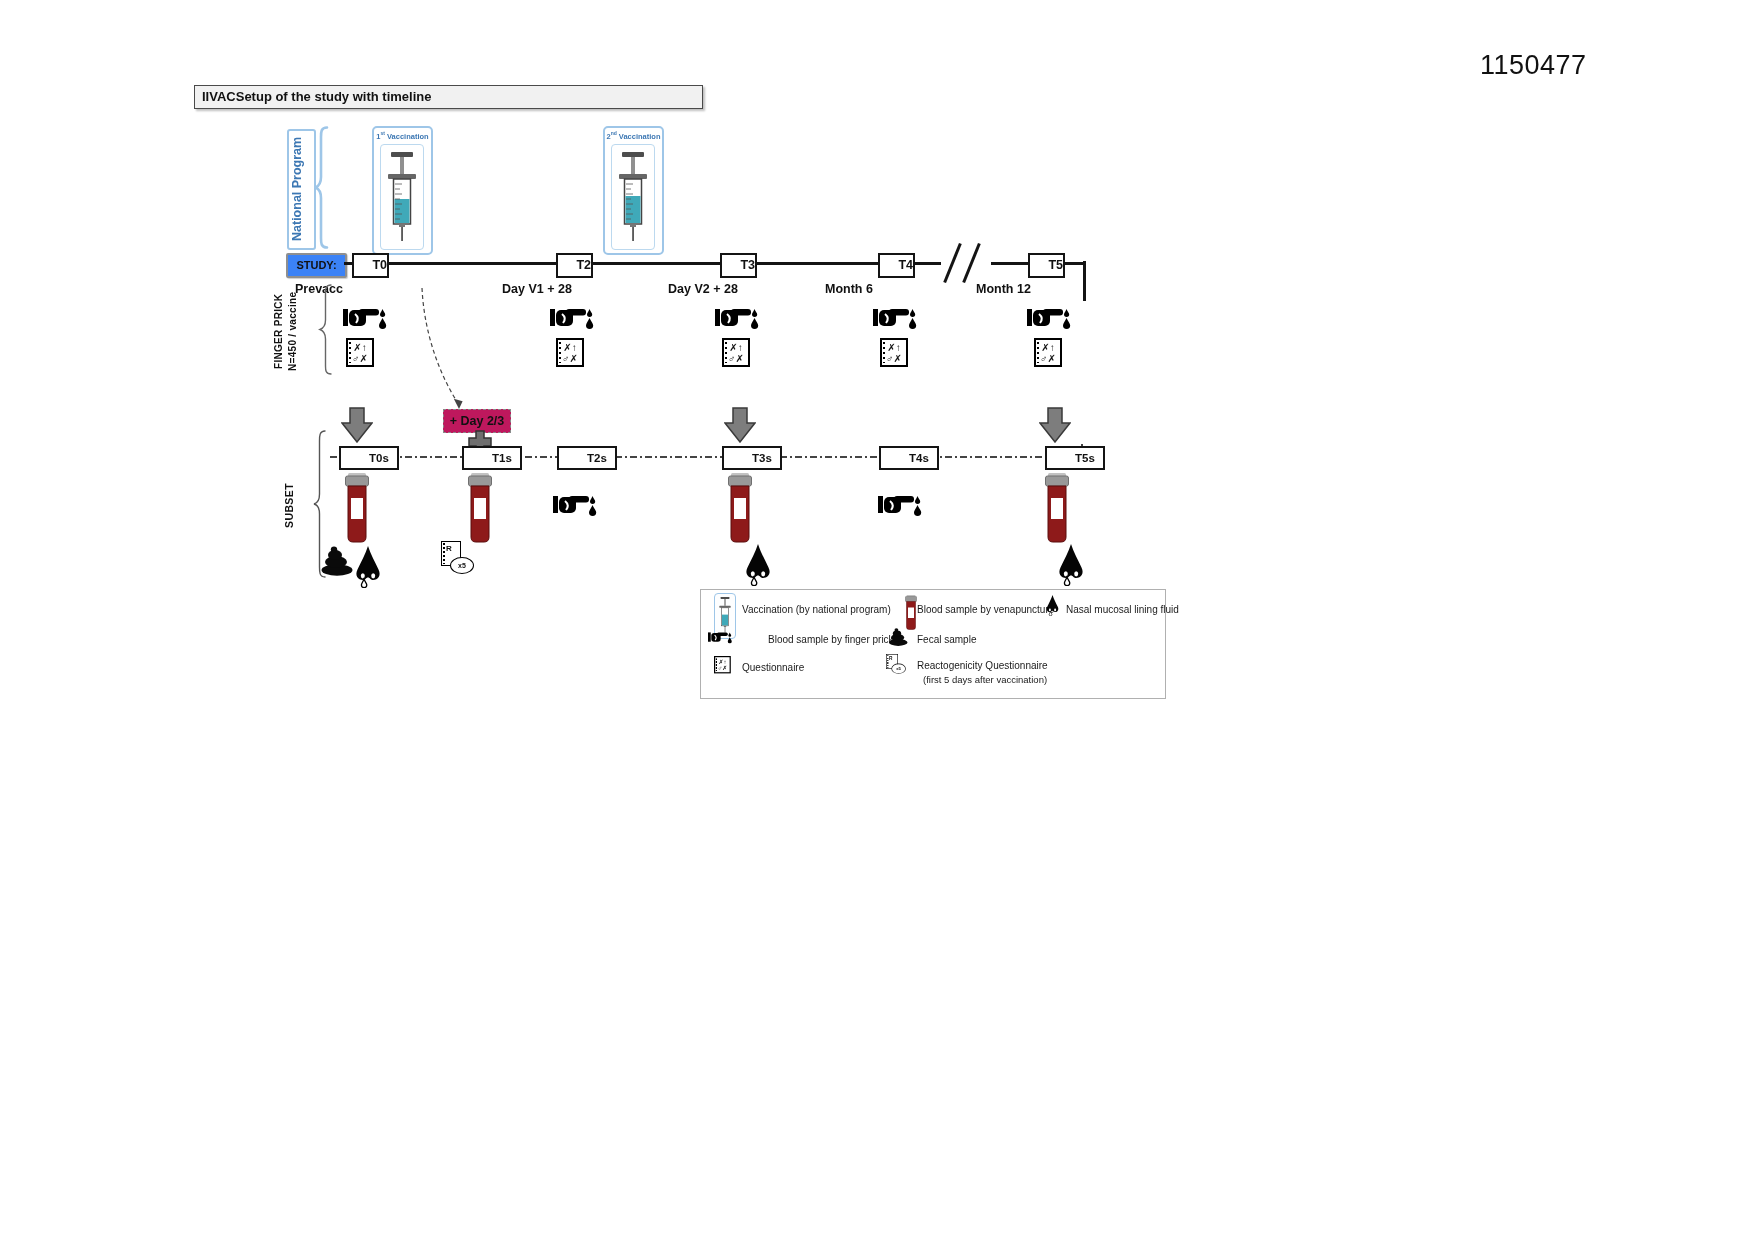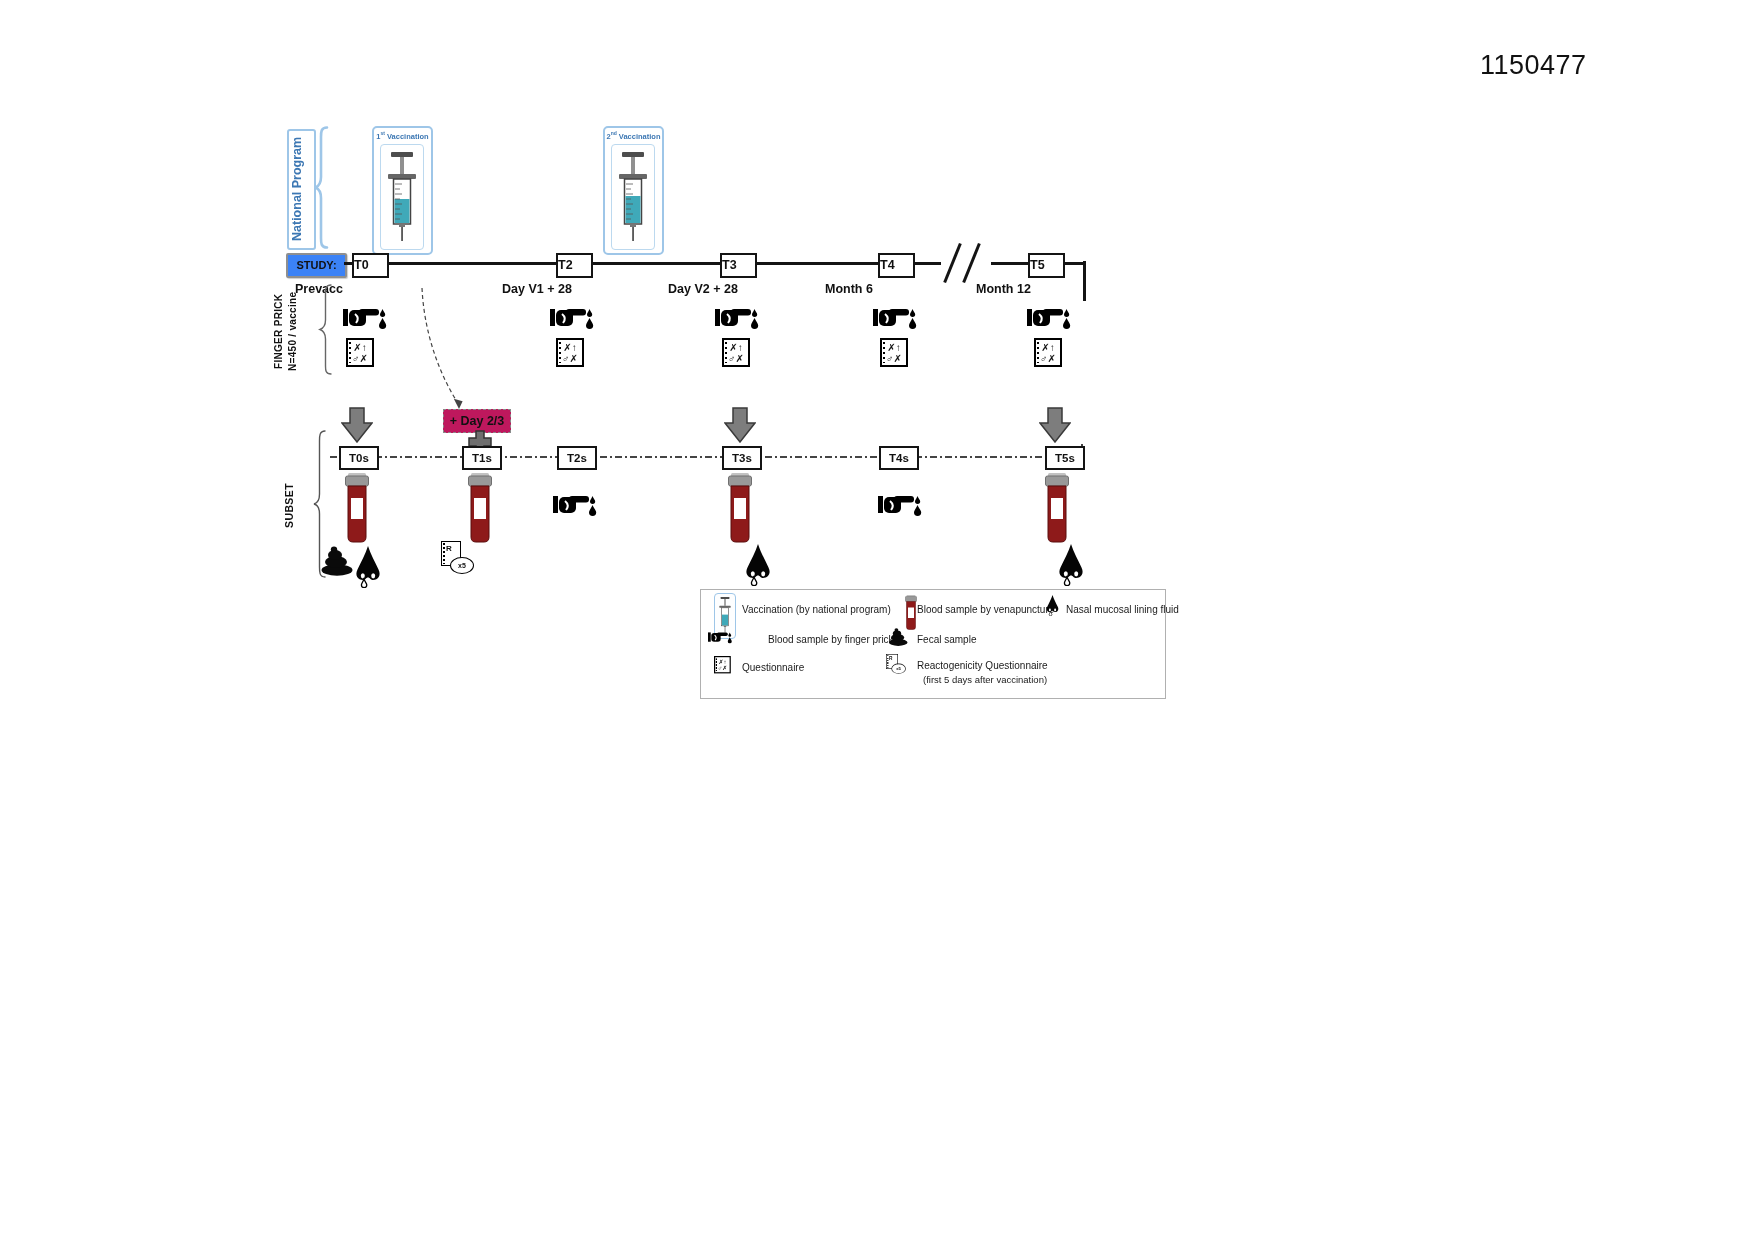--- a/index.html
+++ b/index.html
@@ -16,41 +16,41 @@
   .npbox span{position:absolute;left:1px;top:1px;width:21px;height:113px;font-size:12.5px;font-weight:bold;color:#3c77b3;}
   .vaccbox{top:126px;width:57px;height:125px;border:2px solid #9ec6e8;border-radius:5px;background:#fff;}
   .vacclabel{position:absolute;left:0;top:2px;width:100%;text-align:center;font-size:7.5px;font-weight:bold;color:#3c77b3;}
   .vacclabel .sup{font-size:5px;vertical-align:super;}
   .vaccinner{position:absolute;left:6px;top:16px;width:42px;height:104px;border:1.5px solid #bcd9ef;border-radius:4px;}
   
   .studybox{left:286px;top:253px;width:57px;height:21px;background:#3b82f6;border:2px solid #8f8f8f;border-radius:2px;
             font-weight:bold;font-size:11px;text-align:center;line-height:21px;box-shadow:1px 1px 1px #ccc;}
   .studyline{left:344px;top:262px;width:741px;height:3px;background:#141414;}
   .tbox{top:253px;width:33px;height:21px;background:#fff;border:2.5px solid #141414;
-        font-weight:bold;font-size:12.5px;text-align:left;line-height:21px;}
+        font-weight:bold;font-size:12.5px;text-align:right;line-height:21px;}
   .sublabel{top:282px;width:140px;font-weight:bold;font-size:12.5px;}
   .breakpatch{left:941px;top:251px;width:50px;height:24px;background:#fff;}
   .slash{width:3px;height:42px;background:#141414;transform:rotate(22deg);}
   .endtick{left:1083px;top:261px;width:3px;height:40px;background:#141414;}
   
   .fpl{left:272px;top:287px;width:32px;height:88px;font-size:10px;font-weight:bold;line-height:14px;letter-spacing:0.3px;}
   
   .qicon{position:absolute;width:24px;height:25px;border:2px solid #000;background:#fff;display:flex;flex-direction:column;
          align-items:center;justify-content:center;font-weight:bold;font-size:10px;line-height:11px;}
   .qicon::before{content:"";position:absolute;left:1px;top:2px;bottom:2px;width:2px;
          background:repeating-linear-gradient(180deg,#000 0 2px,transparent 2px 5px);}
   
   .daynote{left:443px;top:409px;width:66px;height:22px;border:1.6px dashed #8a8a8a;background:#be185d;
            font-weight:bold;font-size:12.5px;text-align:center;line-height:22px;}
   .subsetline{left:330px;top:456px;width:750px;height:2px;
       background:repeating-linear-gradient(90deg,#444 0 7px,transparent 7px 10px,#444 10px 12px,transparent 12px 15px);}
   .subsettick{left:1081px;top:444px;width:2px;height:26px;
       background:repeating-linear-gradient(180deg,#444 0 4px,transparent 4px 7px);}
   .tsbox{top:446px;width:36px;height:20px;background:#fff;border:2px solid #141414;
-         font-weight:bold;font-size:11.5px;text-align:center;line-height:20px;}
+         font-weight:bold;font-size:11.5px;text-align:center;line-height:20px;padding-left:20px;}
   .subl{left:283px;top:477px;width:22px;height:58px;font-size:10.5px;font-weight:bold;letter-spacing:0.4px;}
   
   .ricon{position:absolute;width:34px;height:34px;}
   .rbook{position:absolute;left:0;top:0;width:20px;height:25px;border:1.6px solid #000;background:#fff;
          font-size:8px;font-weight:bold;padding:2px 0 0 4px;box-sizing:border-box;}
   .rbook::before{content:"";position:absolute;left:1px;top:1px;bottom:1px;width:2px;
          background:repeating-linear-gradient(180deg,#000 0 2px,transparent 2px 4px);}
   .roval{position:absolute;left:9px;top:16px;width:22px;height:15px;border:1.2px solid #000;border-radius:50%;
          background:#fff;font-size:7px;font-weight:bold;text-align:center;line-height:15px;}
   
@@ -63,20 +63,21 @@
   .s55{transform:scale(0.55);transform-origin:0 0;}
   .s60{transform:scale(0.60);transform-origin:0 0;}
 </style>
 </head>
 <body>
 
 <div id="canvas">
 
   <div class="abs pagenum">1150477</div>
 
+  <div class="abs titlebar">IIVACSetup of the study with timeline</div>
 
   <div class="abs npbox">
     <span class="vtext">National Program</span>
   </div>
 
   <svg class="abs" style="left:314px;top:126px" width="16" height="123" viewBox="0 0 16 123">
     <path d="M13,1.5 C7,1.5 7,6 7,11 L7,51 C7,57 5,60 1.5,61.5 C5,63 7,66 7,72 L7,112 C7,117 7,121.5 13,121.5" fill="none" stroke="#9ec6e8" stroke-width="2.6" stroke-linecap="round"></path>
   </svg>
 
   <div class="abs vaccbox" style="left:372px">

